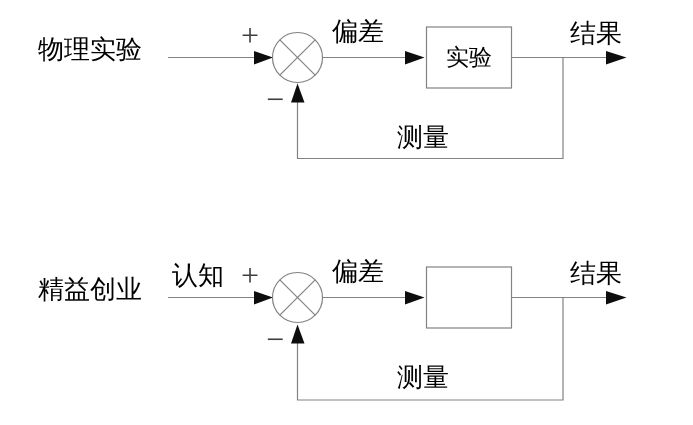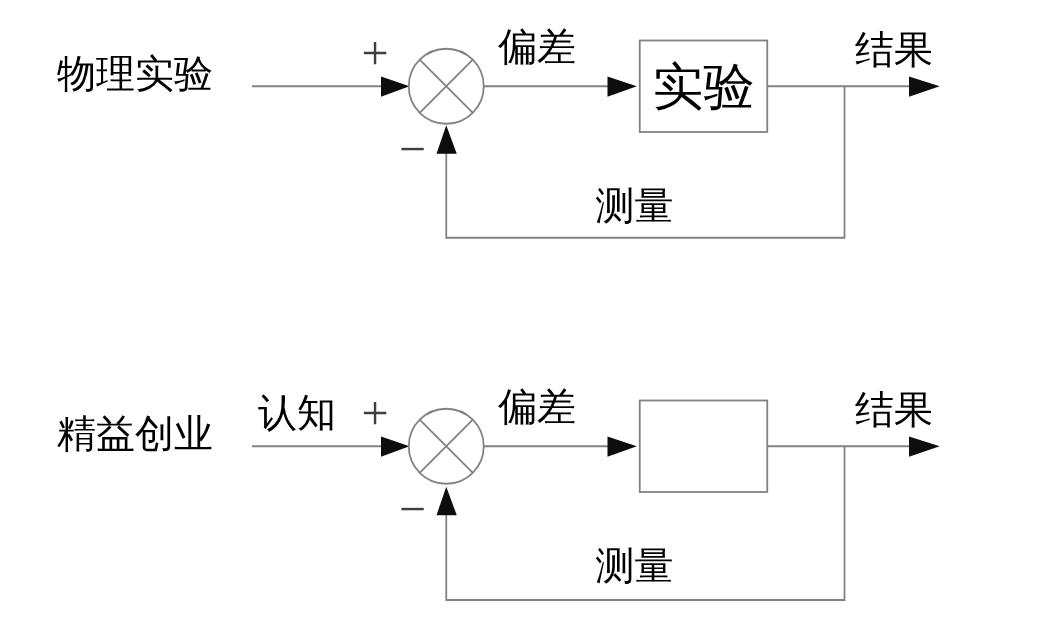--- a/index.html
+++ b/index.html
@@ -25,21 +25,21 @@
   .feedback-lbl{left:397px;top:124px;}
   .sign{
     position:absolute;font-size:32px;line-height:32px;
     color:#3f3f3f;white-space:nowrap;
   }
   .plus{left:241px;top:19px;}
   .minus{left:266px;top:83px;}
   .proc-lbl{
     position:absolute;left:426px;top:27px;width:86px;height:61px;
     display:flex;align-items:center;justify-content:center;
-    font-size:34px;white-space:nowrap;
+    font-size:23px;white-space:nowrap;
   }
 </style>
 </head>
 <body>
 
 <div class="canvas">
 
   <section class="diagram top">
     <svg class="wires" width="693" height="170" viewBox="0 0 693 170">
       <line class="w" x1="168" y1="57.5" x2="256" y2="57.5"></line>

